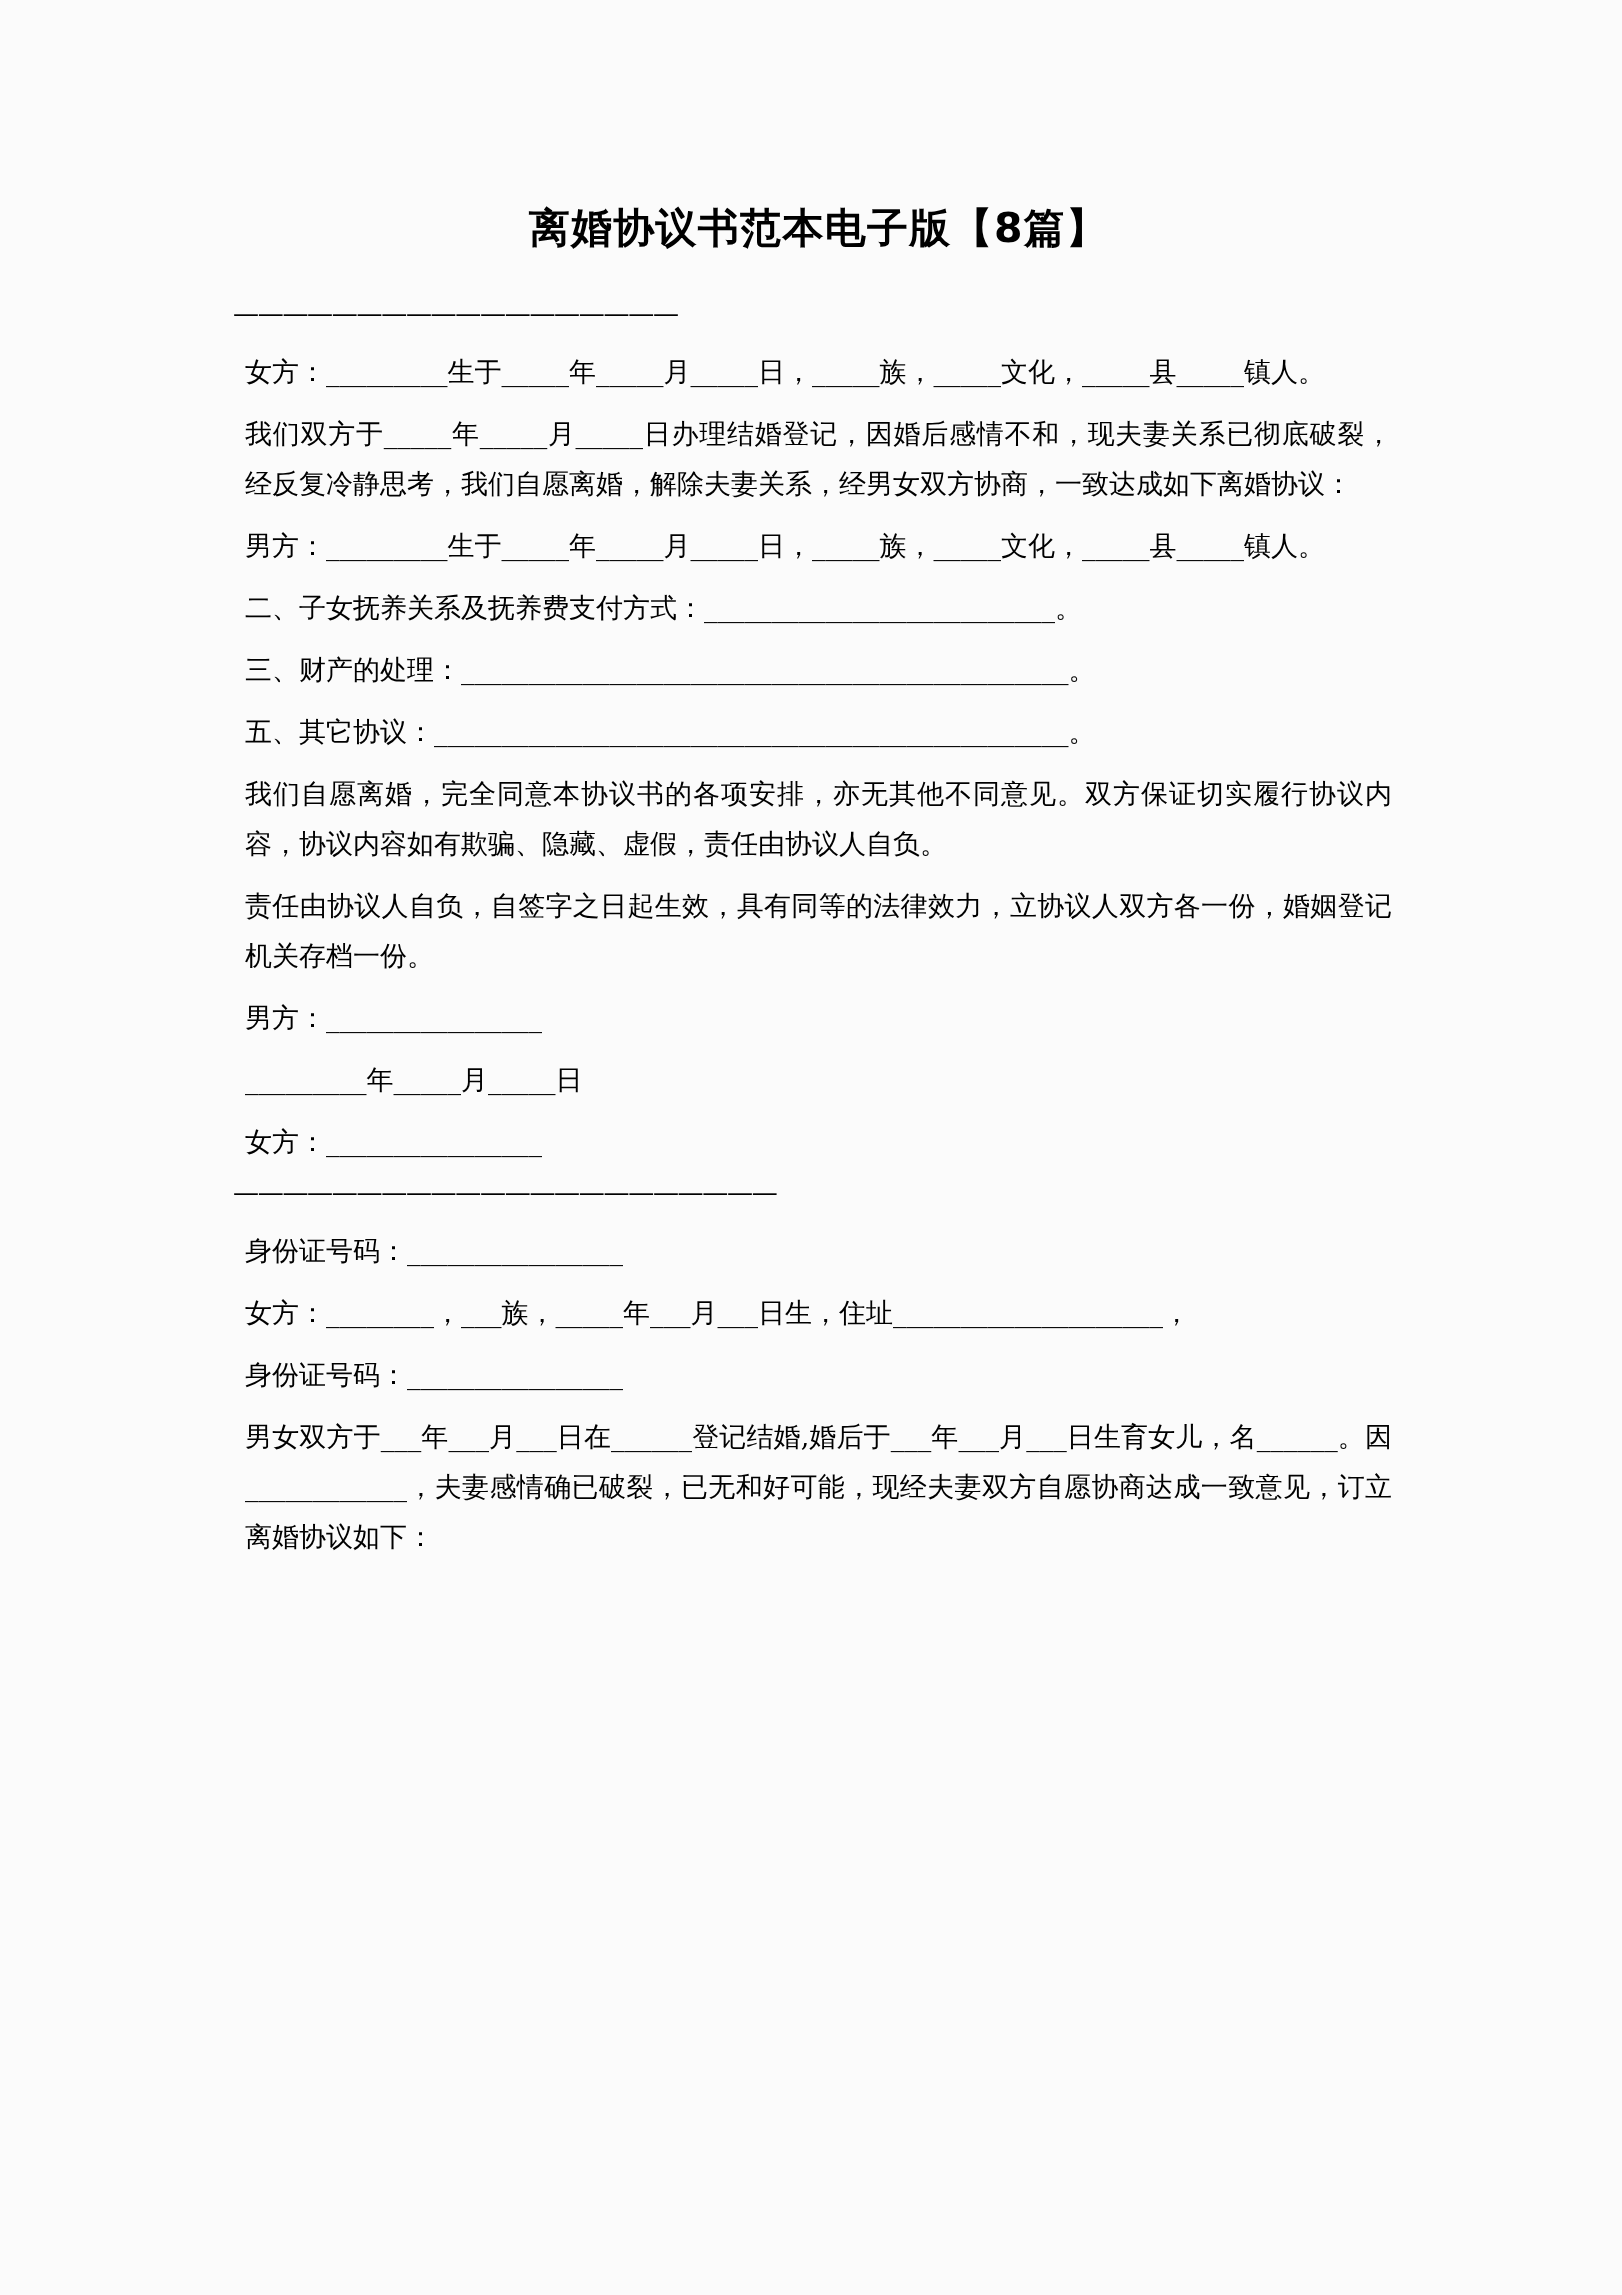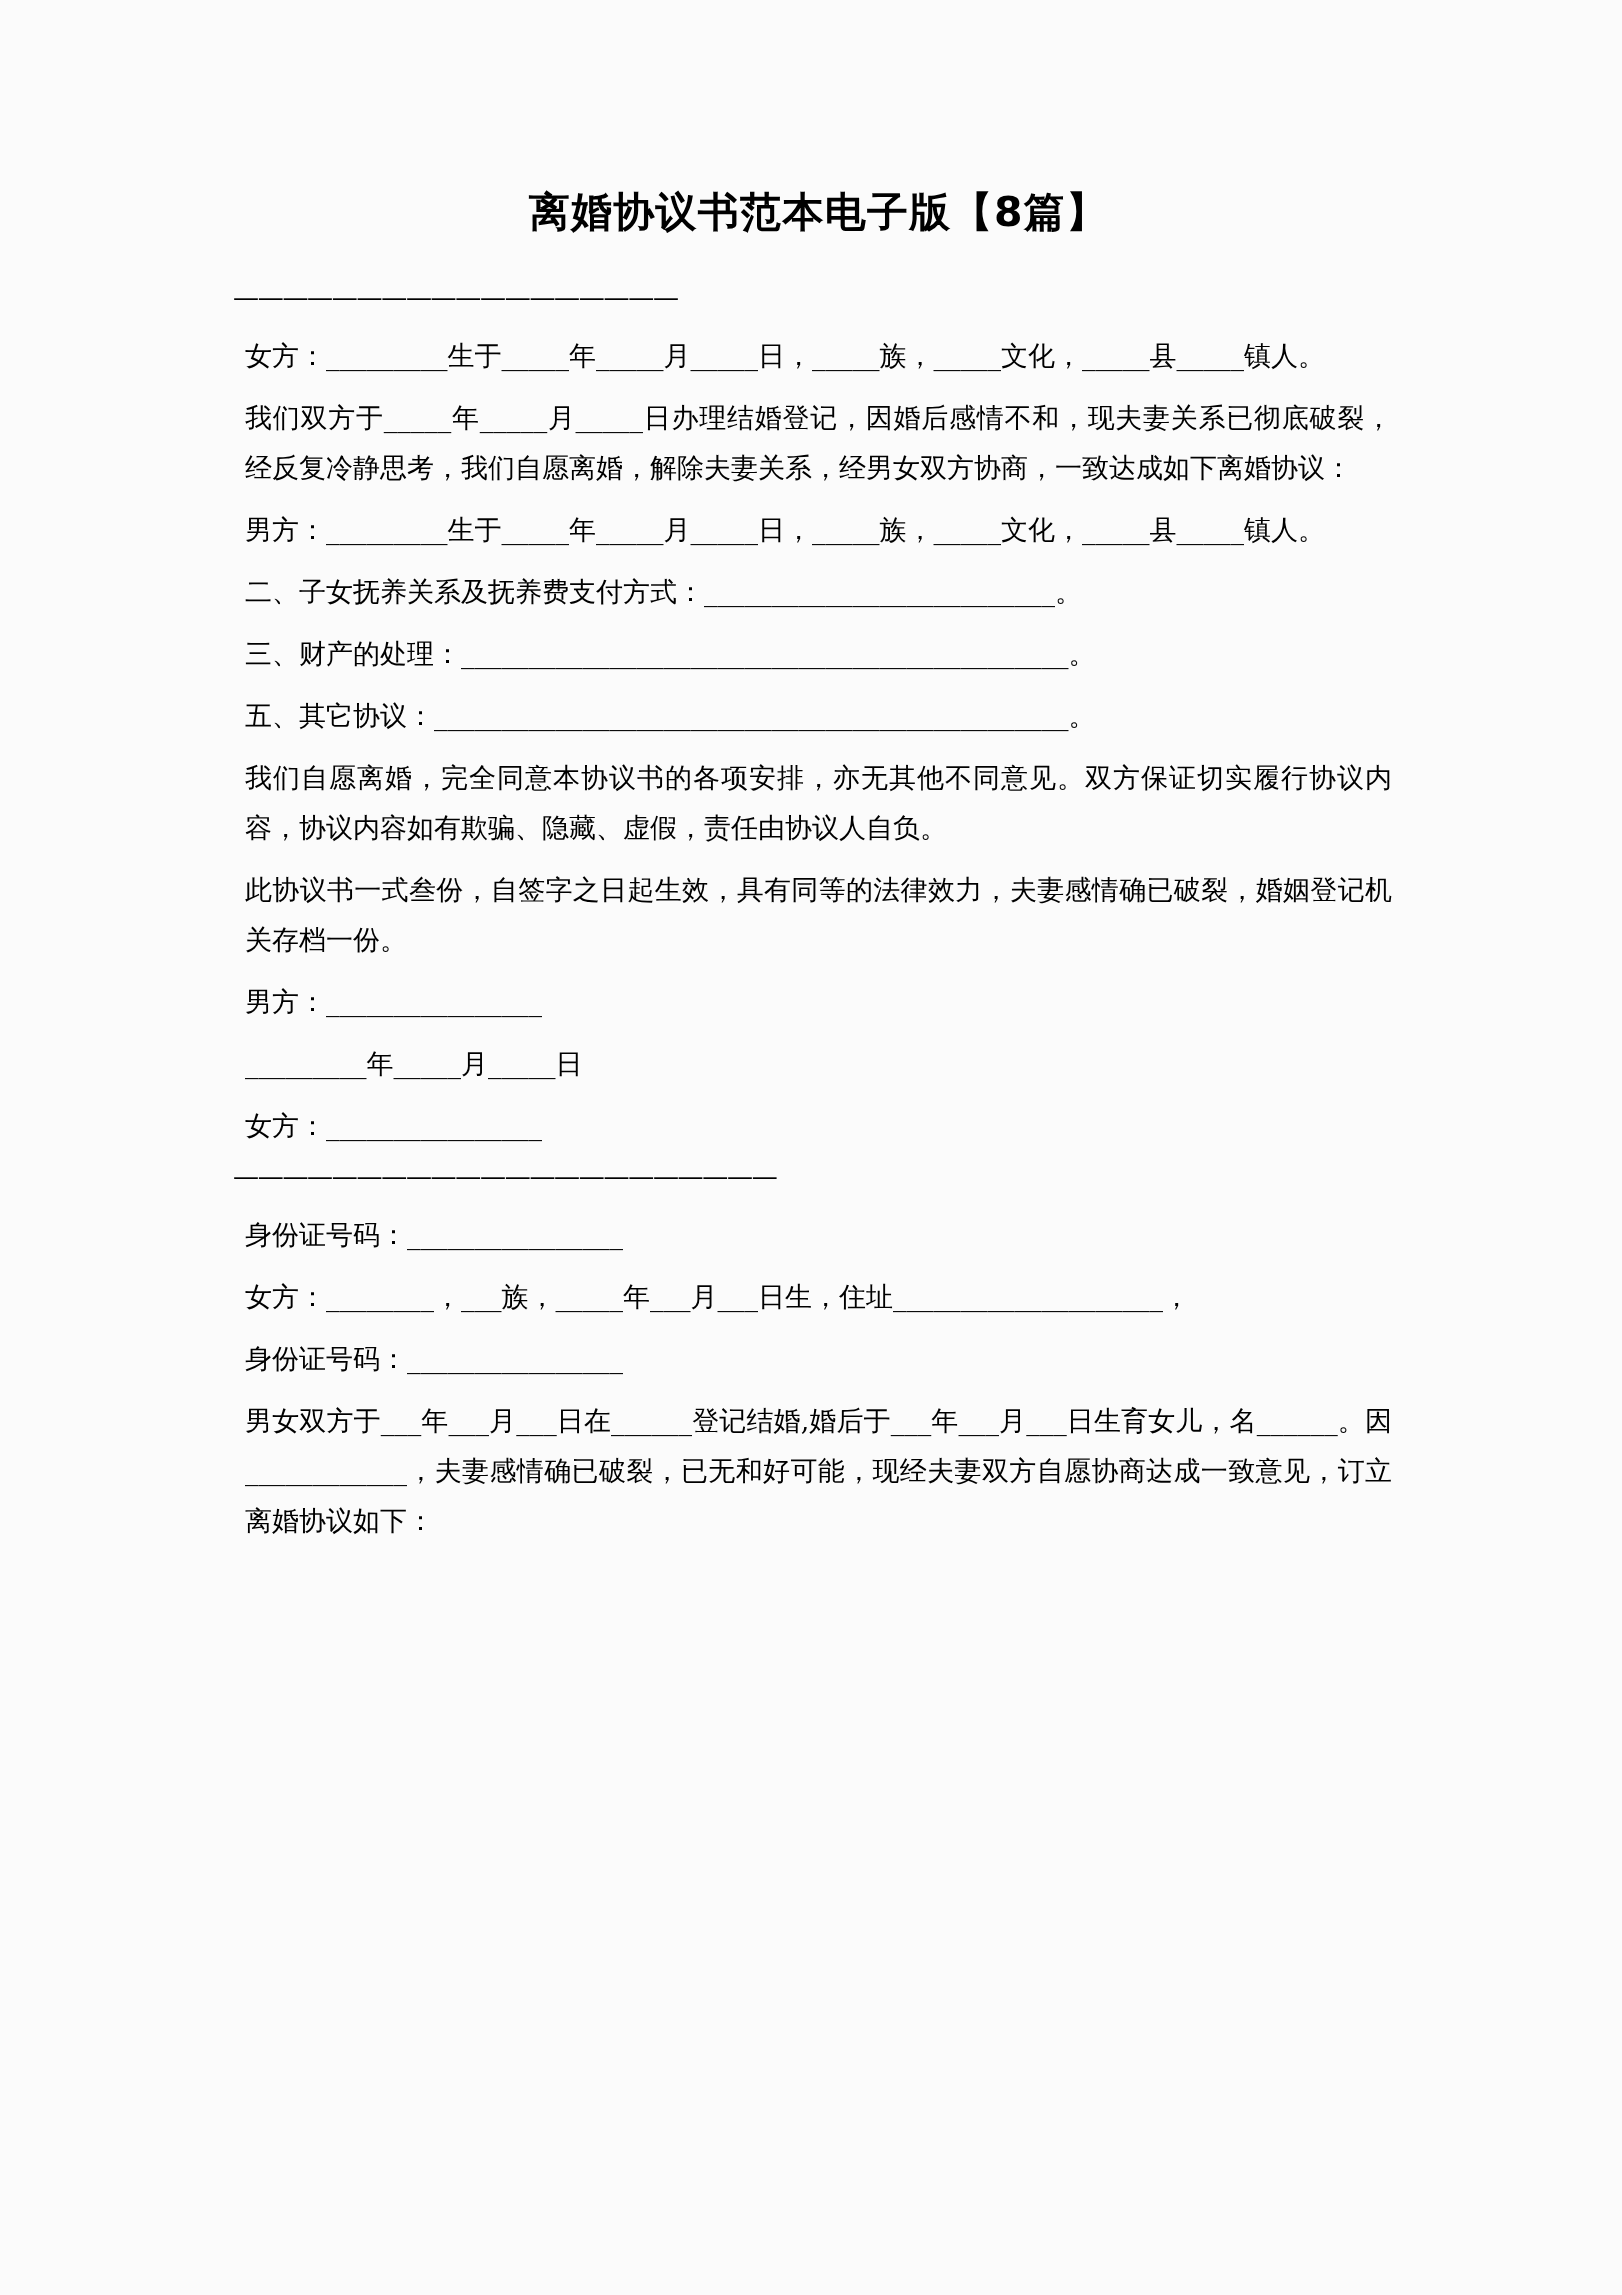--- a/index.html
+++ b/index.html
@@ -24,21 +24,21 @@
     top: 0;
     width: 1171px;
   }
   .doc-title {
     font-family: "DejaVu Sans", "Liberation Sans", sans-serif;
     font-weight: bold;
     font-size: 41px;
     line-height: 1.18;
     text-align: center;
     letter-spacing: 1.3px;
-    margin: 0;
+    margin: 16px;
     padding-top: 188px;
     padding-bottom: 0;
     white-space: nowrap;
   }
   .divider {
     font-family: "DejaVu Serif", "Liberation Serif", serif;
     font-size: 26px;
     line-height: 1.0;
     letter-spacing: -1.3px;
     margin: 0;
@@ -77,21 +77,21 @@
 
     <p class="para">二、子女抚养关系及抚养费支付方式：__________________________。</p>
 
     <p class="para">三、财产的处理：_____________________________________________。</p>
 
 
     <p class="para">五、其它协议：_______________________________________________。</p>
 
     <p class="para">我们自愿离婚，完全同意本协议书的各项安排，亦无其他不同意见。双方保证切实履行协议内容，协议内容如有欺骗、隐藏、虚假，责任由协议人自负。</p>
 
-    <p class="para">此协议书一式叁份，自签字之日起生效，具有同等的法律效力，夫妻感情确已破裂，婚姻登记机关存档一份。</p>
+    <p class="para">责任由协议人自负，自签字之日起生效，具有同等的法律效力，立协议人双方各一份，婚姻登记机关存档一份。</p>
 
     <p class="para">男方：________________</p>
 
     <p class="para">_________年_____月_____日</p>
 
     <p class="para">女方：________________</p>
 
     <div class="divider divider-2">——————————————————————</div>
 
 

